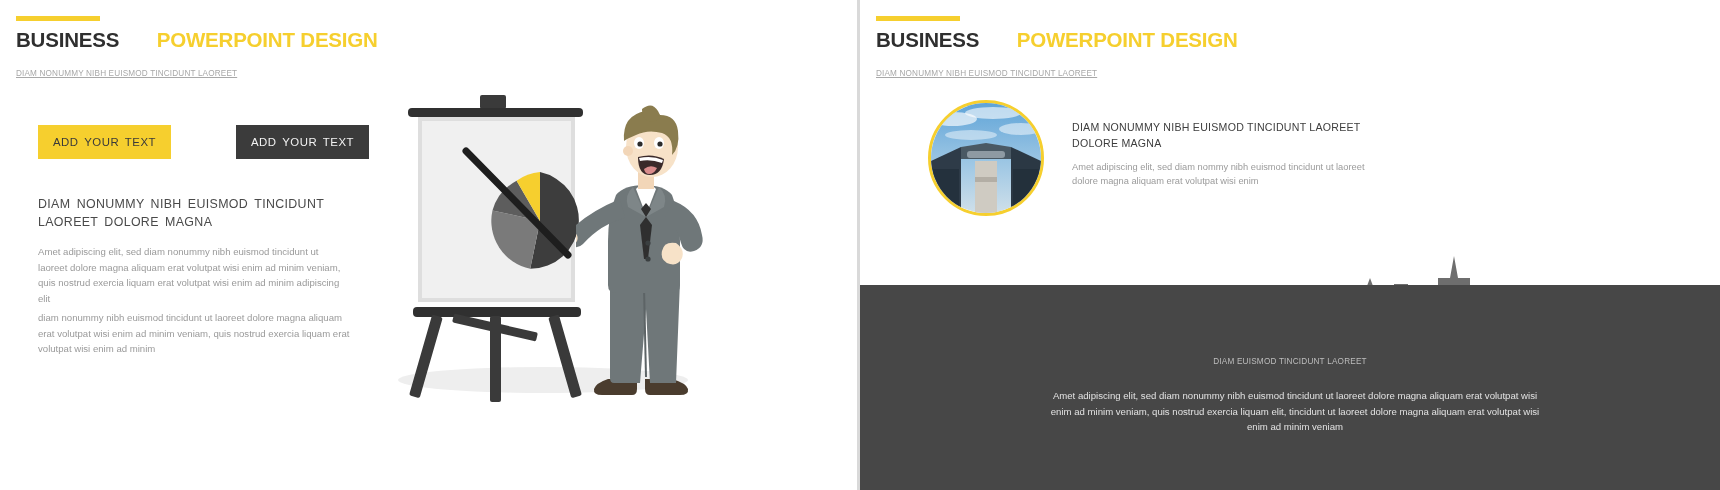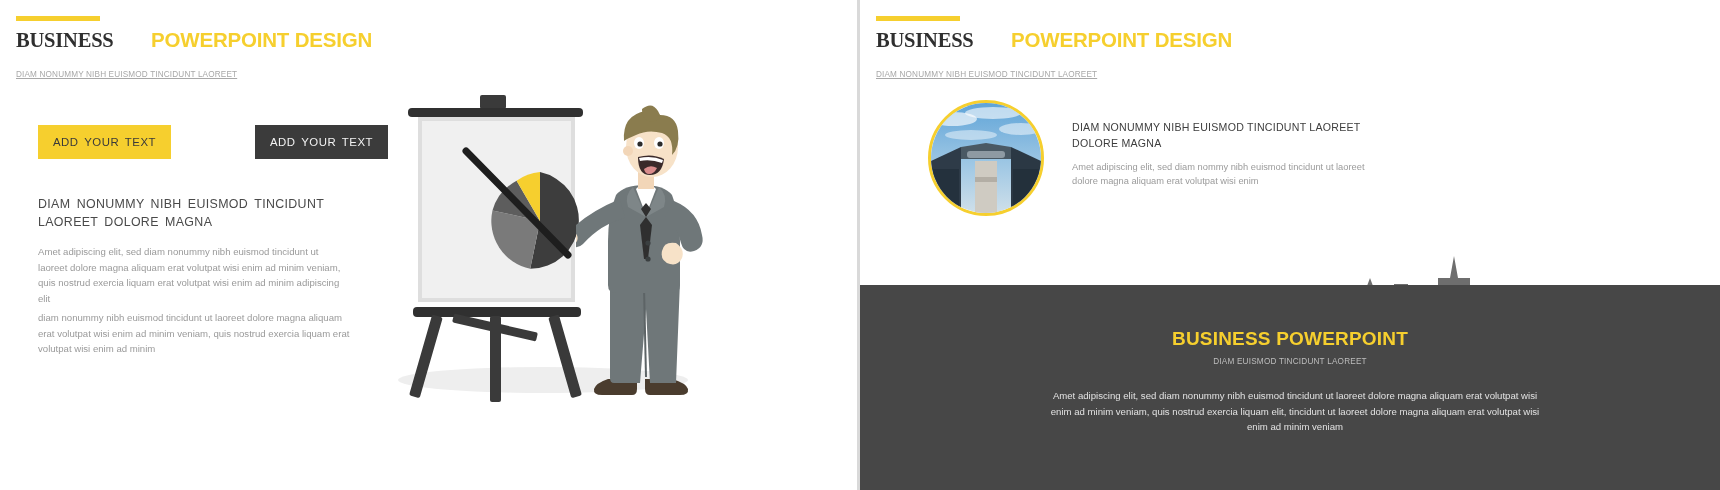--- a/index.html
+++ b/index.html
@@ -13,26 +13,26 @@
 
   
   .slide { position: relative; height: 490px; background: #ffffff; overflow: hidden; }
   .slide-left  { width: 860px; border-right: 3px solid #d9d9d9; }
   .slide-right { width: 860px; }
 
   
   .hdr { position: absolute; }
   .hdr-rule { width: 84px; height: 5px; background: #f6cf2e; margin-bottom: 8px; }
   .hdr-title { font-size: 20.5px; font-weight: bold; letter-spacing: -0.2px; line-height: 1.05; white-space: nowrap; }
-  .hdr-title .b1 { color: #2f2f2f; font-family: Liberation Serif, serif; }
+  .hdr-title .b1 { color: #2f2f2f; }
   .hdr-title .b2 { color: #f6cf2e; margin-left: 32px; }
   .hdr-sub { font-size: 8.2px; color: #a8a8a8; letter-spacing: 0.15px; margin-top: 18px; white-space: nowrap; text-decoration: underline; }
 
   
-  .btn-row { position: absolute; left: 38px; top: 125px; display: flex; gap: 84px; }
+  .btn-row { position: absolute; left: 38px; top: 125px; display: flex; gap: 65px; }
   .btn {
     width: 133px; height: 34px; display: flex; align-items: center; justify-content: center;
     font-size: 11.4px; letter-spacing: 0.55px; word-spacing: 2px;
   }
   .btn-yellow { background: #f6cf2e; color: #3a3a3a; }
   .btn-dark   { background: #3b3b3b; color: #f2f2f2; }
 
   .l-heading {
     position: absolute; left: 38px; top: 196px; width: 320px;
     font-size: 12.4px; color: #4a4a4a; letter-spacing: 0.35px; word-spacing: 2.5px; line-height: 1.45;
@@ -237,17 +237,16 @@
     </div>
 
     <div class="r-heading">DIAM NONUMMY NIBH EUISMOD TINCIDUNT LAOREET DOLORE MAGNA</div>
     <div class="r-para">Amet adipiscing elit, sed diam nommy nibh euismod tincidunt ut laoreet dolore magna aliquam erat volutpat wisi enim</div>
 
     <svg class="skyline" viewBox="0 0 860 300" preserveAspectRatio="none">
       <path fill="#6e6e6e" d="M0,150 h10 v-16 h8 v16 h8 v-26 h10 v26 h8 v-34 h12 v34 h8 v-22 h10 v22 h8 v-40 h14 v40 h8 v-18 h8 v18 h10 v-28 h10 v28 h8 v-14 h10 v14 h10 v-22 h10 v22 h8 v-10 h12 v10 h10 v-30 h6 l5,-18 l5,18 h6 v30 h10 v-16 h10 v16 h10 v-22 h10 v22 h12 v-30 h12 v30 h10 v-12 h14 v12 h10 v-8 h12 v8 h14 v-6 h16 v6 h18 v-10 h14 v10 h16 v-22 h12 v22 h10 v-40 h12 v40 h10 v-30 h14 v30 h10 v-36 h10 v36 h8 v-46 h8 l6,-16 l6,16 h8 v46 h10 v-56 h14 v56 h10 v-30 h10 v30 h10 v-62 h12 l4,-22 l4,22 h12 v62 h10 v-34 h12 v34 h10 v-44 h14 v44 h10 v-26 h12 v26 h12 v-18 h14 v18 h14 v-36 h16 v36 h12 v-24 h12 v24 h10 v-46 h14 v46 h12 v-30 h10 v30 h10 v-20 h8 v20 h10 v-18 h10 v18 h8 v-10 h8 v10 h12 v-80 h6 l3,-40 l3,40 h6 v80 h10 v-30 h12 v30 h10 v-16 h10 v16 h10 v-22 q16,-22 32,-22 q16,0 24,22 v22 h24 v150 H0 Z"></path>
     </svg>
 
     <div class="dark-panel"></div>
-    <div class="footer-title">BUSINESS POWERPOINT</div>
     <div class="footer-sub">DIAM EUISMOD TINCIDUNT LAOREET</div>
     <div class="footer-body">Amet adipiscing elit, sed diam nonummy nibh euismod tincidunt ut laoreet dolore magna aliquam erat volutpat wisi enim ad minim veniam, quis nostrud exercia liquam elit, tincidunt ut laoreet dolore magna aliquam erat volutpat wisi enim ad minim veniam</div>
   </div>
 </div>
 
 </body></html>

